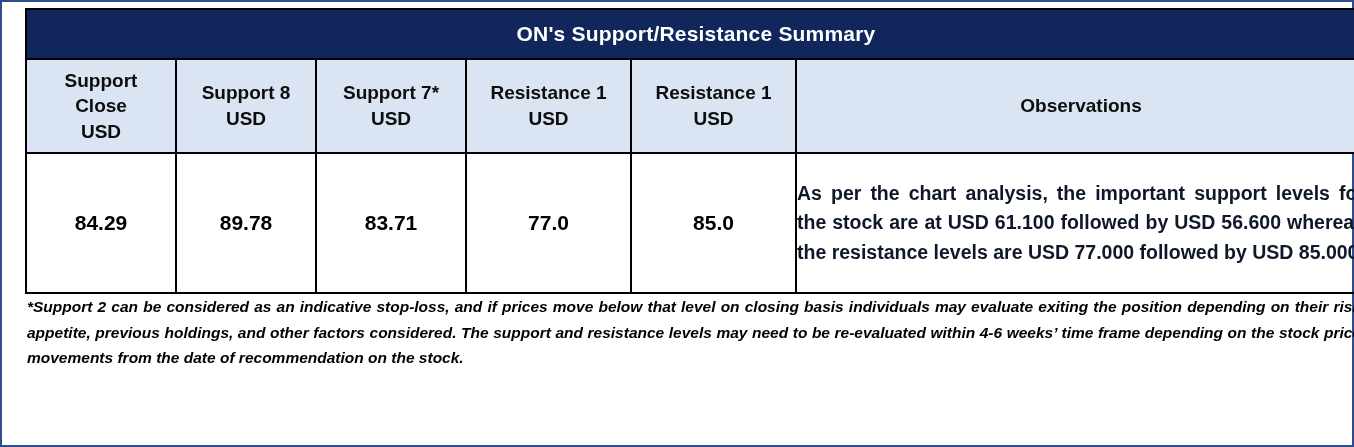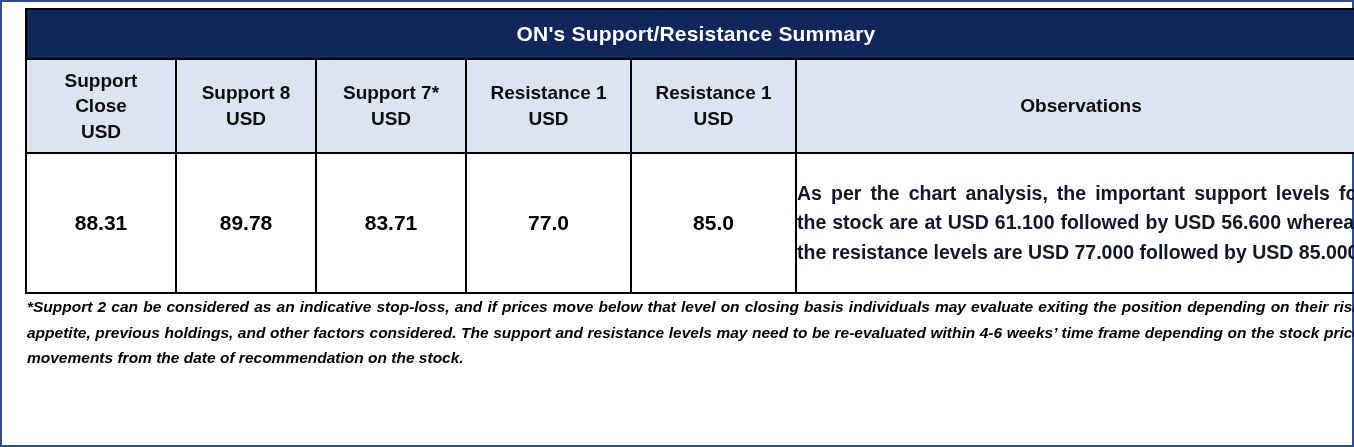--- a/index.html
+++ b/index.html
@@ -136,21 +136,21 @@
           </th>
           <th class="hdr">
             <div>Resistance 1</div>
             <div>USD</div>
           </th>
           <th class="hdr">
             <div>Observations</div>
           </th>
         </tr>
         <tr>
-          <td class="val">88.31</td>
+          <td class="val">84.29</td>
           <td class="val">89.78</td>
           <td class="val">83.71</td>
           <td class="val">77.0</td>
           <td class="val">85.0</td>
           <td class="obs">As per the chart analysis, the important support levels for the stock are at USD 61.100 followed by USD 56.600 whereas the resistance levels are USD 77.000 followed by USD 85.000</td>
         </tr>
       </tbody>
     </table>
 
     <div class="footnote">*Support 2 can be considered as an indicative stop-loss, and if prices move below that level on closing basis individuals may evaluate exiting the position depending on their risk appetite, previous holdings, and other factors considered. The support and resistance levels may need to be re-evaluated within 4-6 weeks’ time frame depending on the stock price movements from the date of recommendation on the stock.</div>

